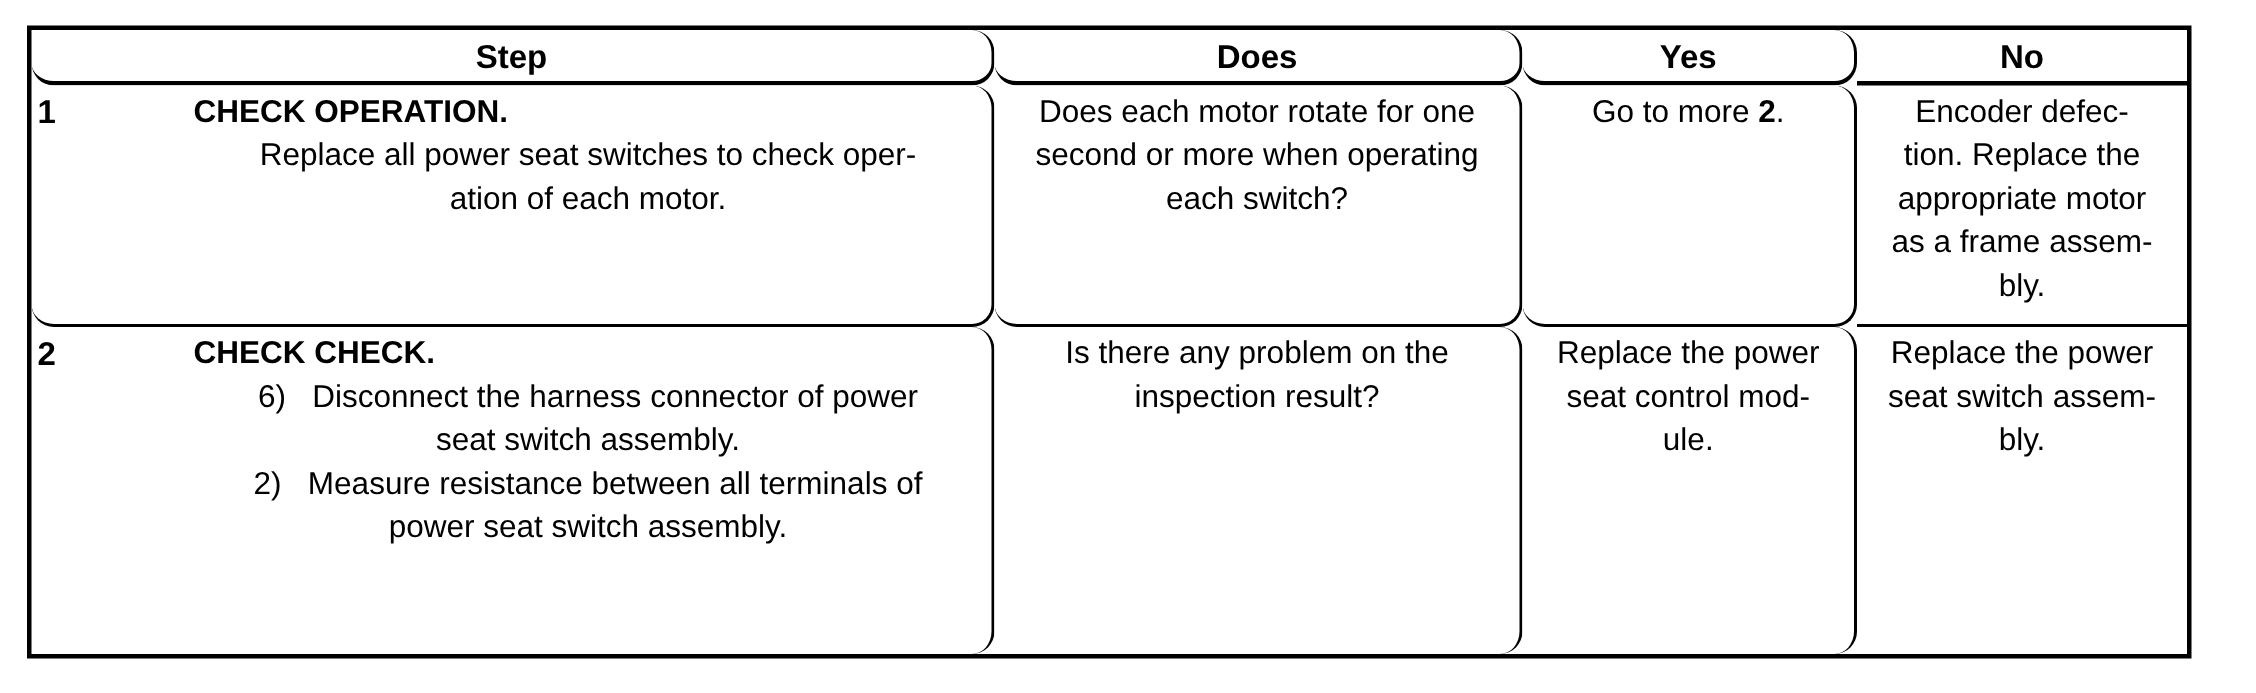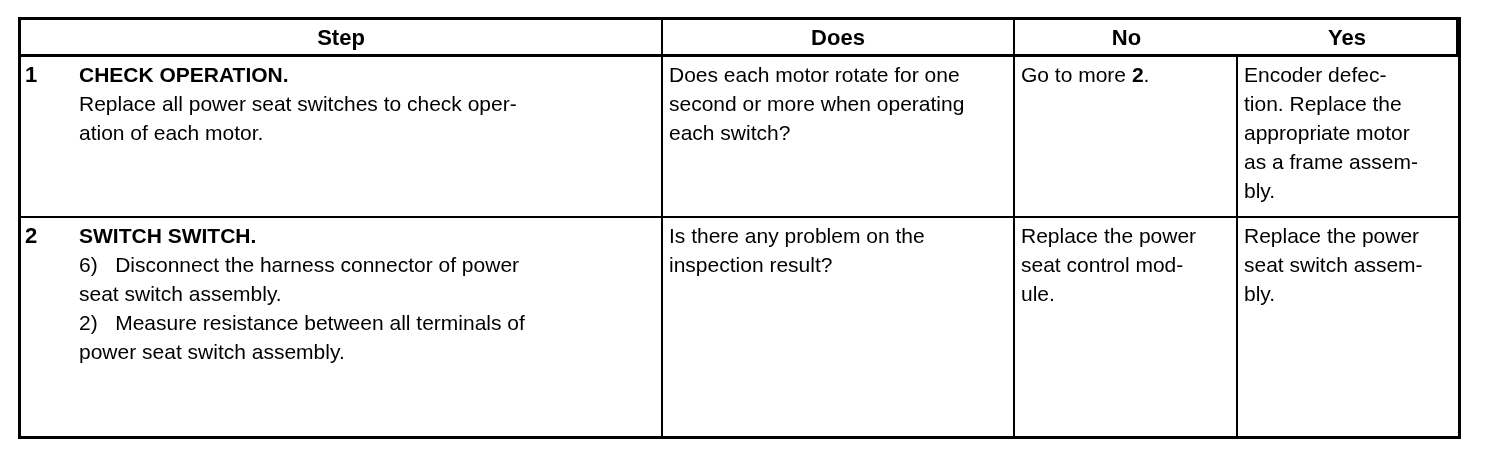--- a/index.html
+++ b/index.html
@@ -31,62 +31,62 @@
     grid-template-rows: 37px 161px 1fr;
     background: #ffffff;
   }
   .cell {
     box-sizing: border-box;
     padding: 3px 6px;
     font-size: 21px;
     line-height: 29px;
     overflow: hidden;
   }
-  .col-inner { border-right: 2px solid #000000; }
+  .col-inner { border-right: 2px solid #000000; border-radius: 15px; }
   .hdr {
     border-bottom: 3px solid #000000;
     font-weight: bold;
     font-size: 22px;
     text-align: center;
     display: flex;
     align-items: center;
     justify-content: center;
     padding: 0;
   }
   .row1 { border-bottom: 2px solid #000000; }
   .step-cell { position: relative; }
   .step-num {
     position: absolute;
     left: 4px;
     top: 3px;
     font-weight: bold;
     font-size: 22px;
   }
-  .step-body { margin-left: 52px; }
+  .step-body { margin-left: 102px; }
   .step-title { font-weight: bold; }
-  .pre { white-space: pre-wrap; }
+  .pre { white-space: pre-wrap; text-align: center; }
   .bold { font-weight: bold; }
 </style>
 </head>
 <body>
 
 <div class="page">
   <div class="diag-table">
 
     <div class="cell hdr col-inner">
       <span>Step</span>
     </div>
     <div class="cell hdr col-inner">
       <span>Does</span>
     </div>
+    <div class="cell hdr col-inner">
+      <span>Yes</span>
+    </div>
     <div class="cell hdr">
       <span>No</span>
-    </div>
-    <div class="cell hdr col-inner">
-      <span>Yes</span>
     </div>
 
     <div class="cell col-inner row1 step-cell">
       <span class="step-num">1</span>
       <div class="step-body">
         <div class="step-title">CHECK OPERATION.</div>
         <div class="pre">Replace all power seat switches to check oper-
 ation of each motor.</div>
       </div>
     </div>
@@ -102,21 +102,21 @@
       <div class="pre">Encoder defec-
 tion. Replace the
 appropriate motor
 as a frame assem-
 bly.</div>
     </div>
 
     <div class="cell col-inner step-cell">
       <span class="step-num">2</span>
       <div class="step-body">
-        <div class="step-title">SWITCH SWITCH.</div>
+        <div class="step-title">CHECK CHECK.</div>
         <div class="pre">6)   Disconnect the harness connector of power
 seat switch assembly.
 2)   Measure resistance between all terminals of
 power seat switch assembly.</div>
       </div>
     </div>
     <div class="cell col-inner">
       <div class="pre">Is there any problem on the
 inspection result?</div>
     </div>

